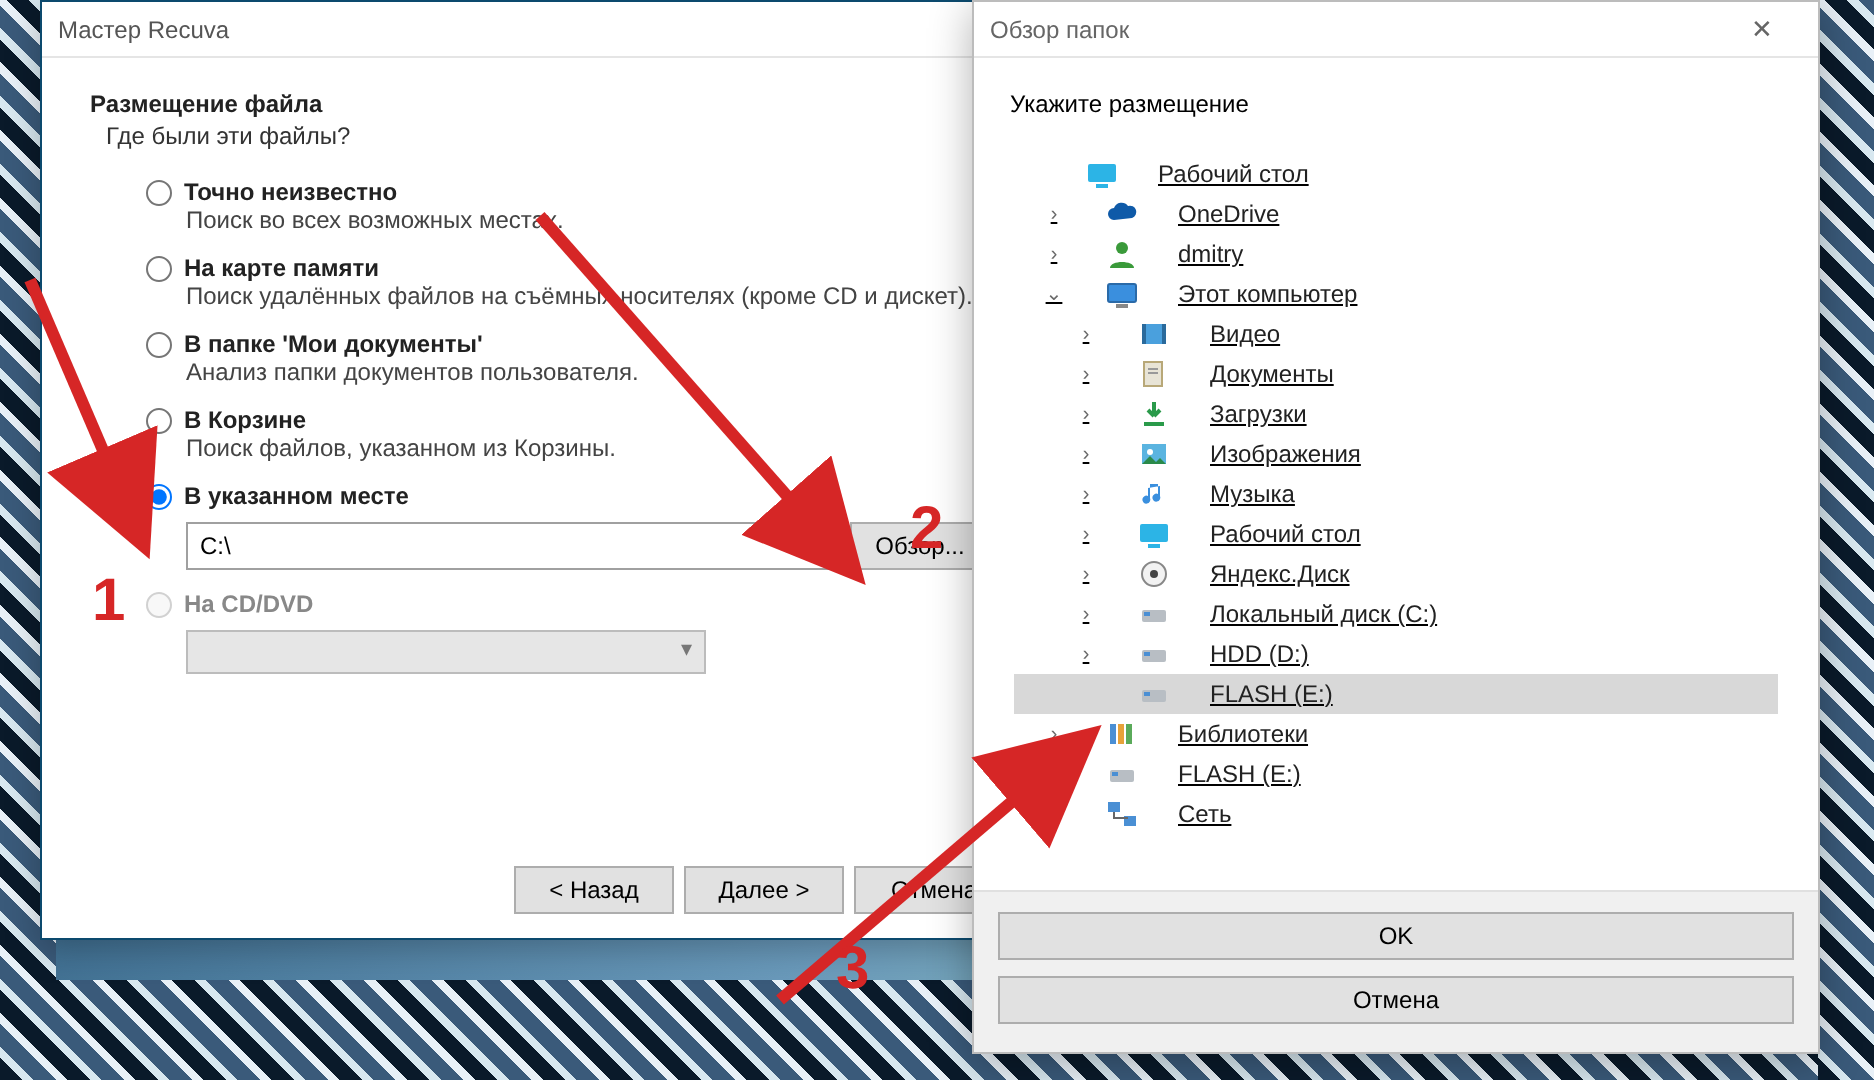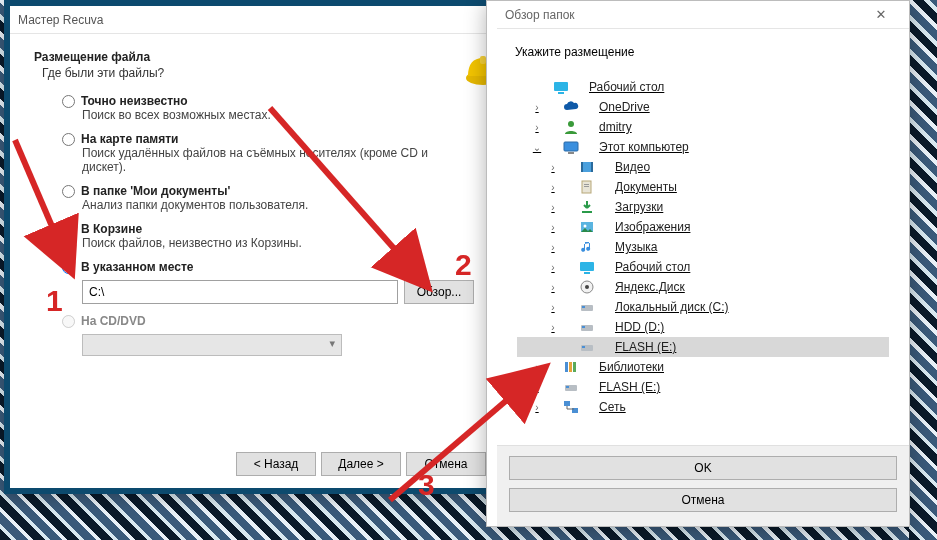--- a/index.html
+++ b/index.html
@@ -25,25 +25,25 @@
     );
     z-index: 0;
   }
   .frame-left { left: 0; top: 0; width: 28px; height: 540px; }
   .frame-bottom { left: 0; bottom: 0; width: 937px; height: 50px; }
   .frame-right { right: 0; top: 0; width: 28px; height: 540px; }
 
   
   .wizard {
     position: absolute;
-    left: 4px;
+    left: 20px;
     top: 0;
     width: 500px;
     background: #fff;
-    border: 6px solid #0c4a6e;
+    border: 1px solid #0c4a6e;
     box-shadow: 0 4px 16px rgba(0,0,0,.25);
     z-index: 2;
   }
   .titlebar {
     height: 28px;
     display: flex;
     align-items: center;
     padding: 0 8px;
     color: #555;
     font-size: 12px;
@@ -147,21 +147,20 @@
   
   .browser {
     position: absolute;
     left: 486px;
     top: 0;
     width: 424px;
     background: #fff;
     border: 1px solid #bcbcbc;
     box-shadow: 0 4px 20px rgba(0,0,0,.3);
     z-index: 3;
-    padding-left: 10px;
   }
   .browser .titlebar {
     justify-content: space-between;
     color: #666;
   }
   .close-x {
     width: 40px;
     text-align: center;
     color: #666;
     cursor: pointer;
@@ -270,21 +269,21 @@
             <input type="radio" name="loc" style="">
           <span>В папке 'Мои документы'</span>
           </label>
         <div class="desc">Анализ папки документов пользователя.</div>
       </div>
       <div class="opt">
         <label>
             <input type="radio" name="loc" style="">
           <span>В Корзине</span>
           </label>
-        <div class="desc">Поиск файлов, неизвестно из Корзины.</div>
+        <div class="desc">Поиск файлов, указанном из Корзины.</div>
       </div>
       <div class="opt">
         <label>
             <input type="radio" name="loc" checked="" style="">
           <span>В указанном месте</span>
           </label>
         <div class="path-row">
           <input class="path-input" value="C:\" style="">
           <button class="btn">Обзор...</button>
         </div>

